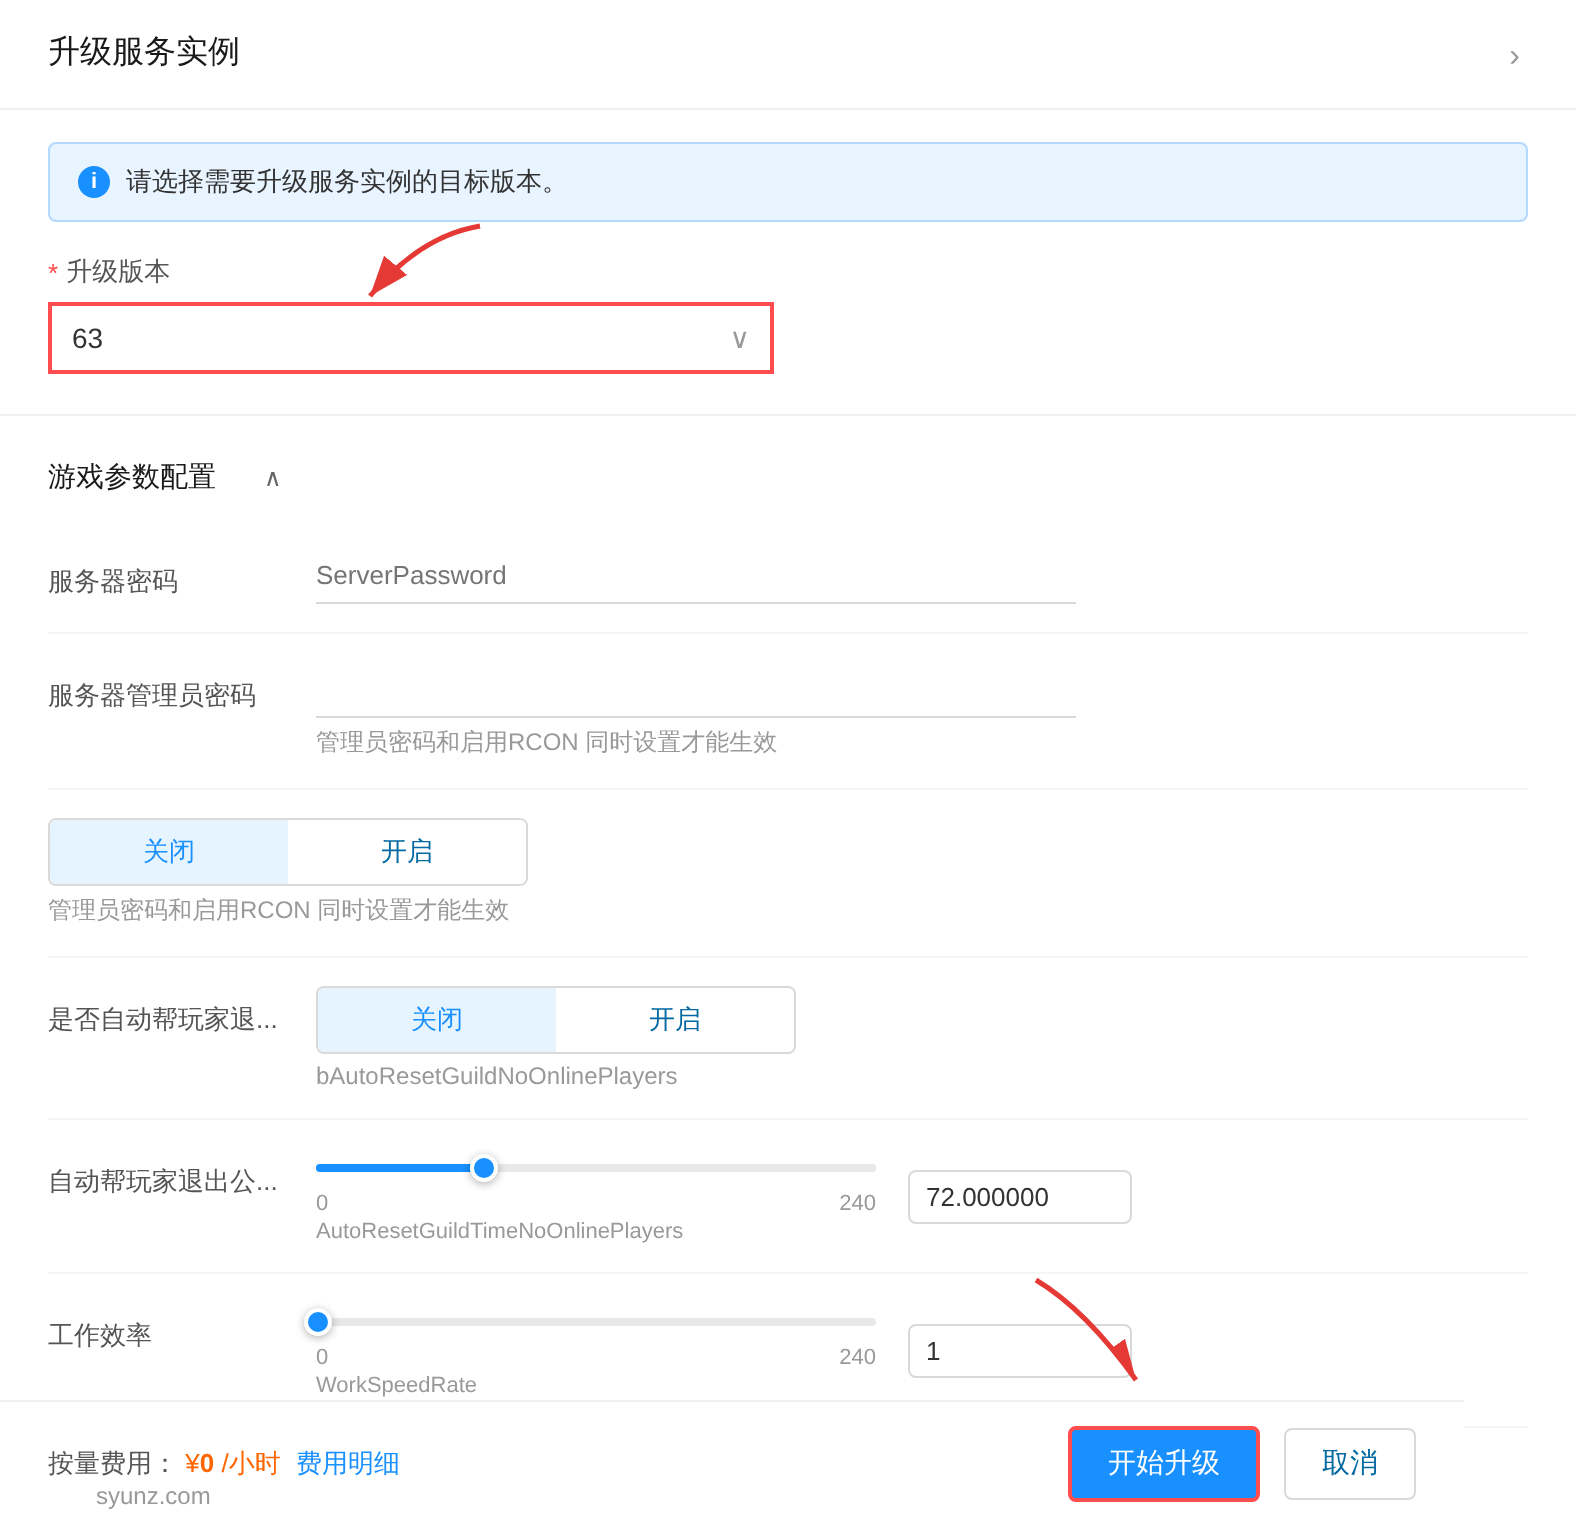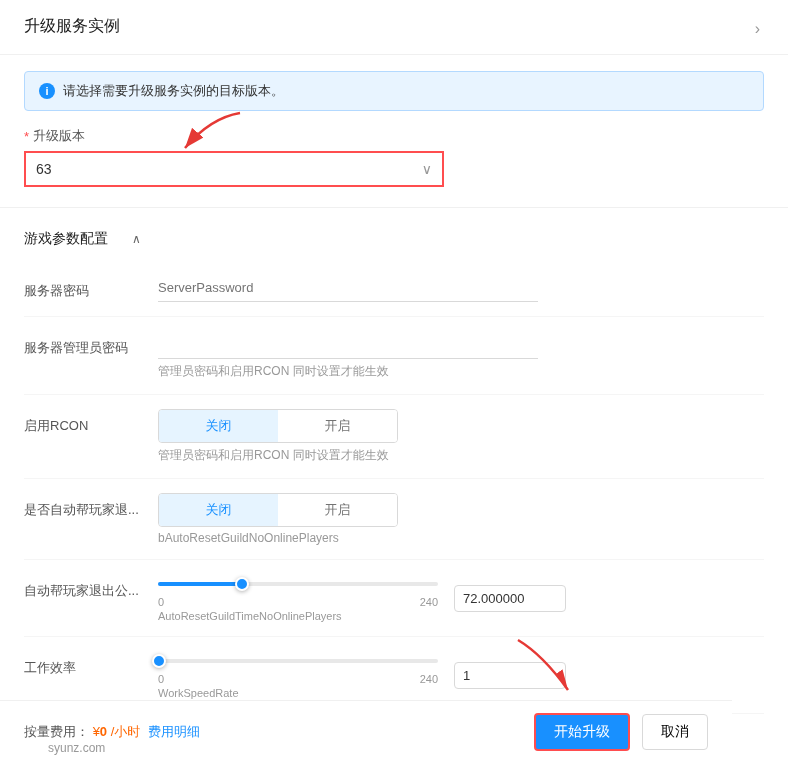--- a/index.html
+++ b/index.html
@@ -79,21 +79,21 @@
     }
 
     .required-star {
       color: #ff4d4f;
     }
 
     .version-select-wrapper {
       position: relative;
       border: 2px solid #ff4d4f;
       border-radius: 0;
-      width: 420px;
+      width: 363px;
       background: #fff;
       text-decoration: underline;
     }
 
     .version-select {
       width: 100%;
       padding: 8px 32px 8px 10px;
       border: none;
       outline: none;
       background: transparent;
@@ -185,21 +185,21 @@
       width: 240px;
     }
 
     .toggle-btn {
       flex: 1;
       padding: 7px 0;
       text-align: center;
       cursor: pointer;
       font-size: 13px;
       background: #fff;
-      color: #737373;
+      color: #0369a1;
       border: none;
       outline: none;
     }
 
     .toggle-btn.active {
       background: #e6f4ff;
       color: #1890ff;
       font-weight: 500;
     }
 
@@ -311,21 +311,21 @@
       border-radius: 4px;
       padding: 8px 18px;
       font-size: 14px;
       cursor: pointer;
       outline: none;
       border: 2px solid #ff4d4f;
     }
 
     .btn-default {
       background: #fff;
-      color: #000000;
+      color: #0369a1;
       border: 1px solid #d9d9d9;
       border-radius: 4px;
       padding: 8px 18px;
       font-size: 14px;
       cursor: pointer;
       outline: none;
     }
 
     .page-wrapper {
       position: relative;
@@ -408,21 +408,20 @@
 
     <div class="param-row">
       <div class="param-label">服务器管理员密码</div>
       <div class="param-content">
         <input type="text" class="text-input" placeholder="" style="">
         <div class="hint-text">管理员密码和启用RCON 同时设置才能生效</div>
       </div>
     </div>
 
     <div class="param-row">
-      <div class="param-label">启用RCON</div>
       <div class="param-content">
         <div class="toggle-group">
           <button class="toggle-btn active">关闭</button>
           <button class="toggle-btn">开启</button>
         </div>
         <div class="hint-text">管理员密码和启用RCON 同时设置才能生效</div>
       </div>
     </div>
 
     <div class="param-row">

